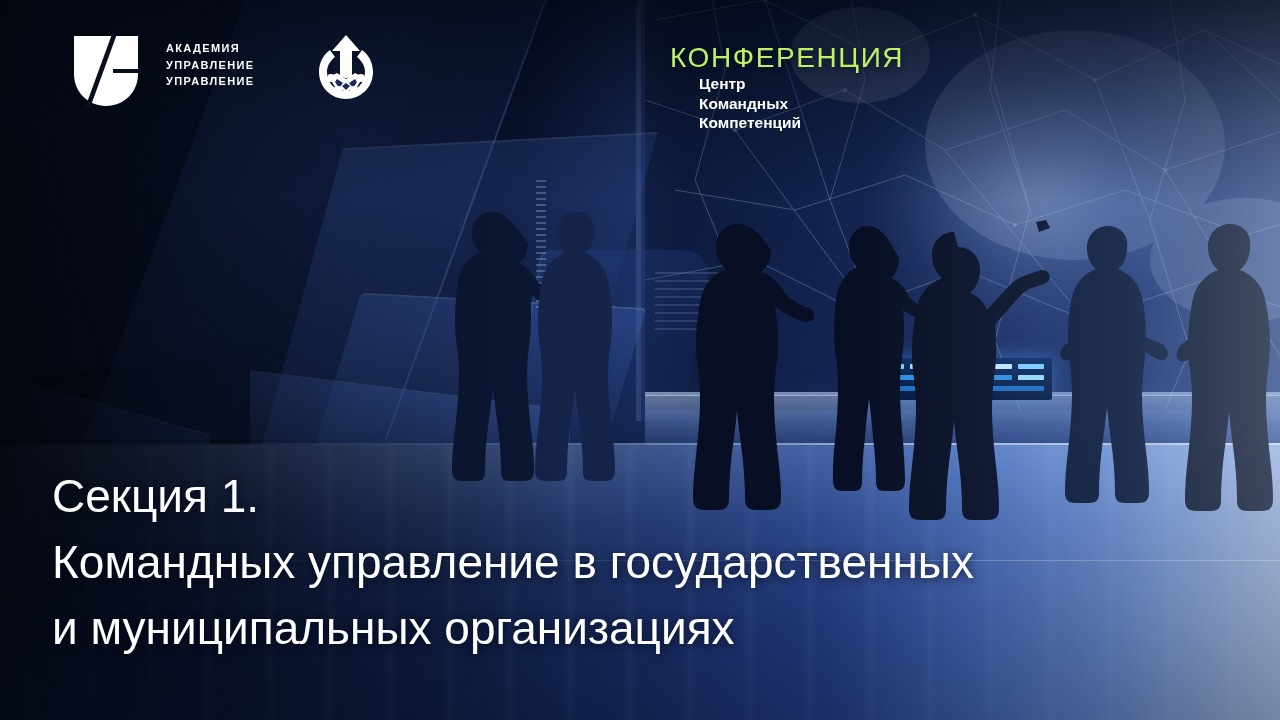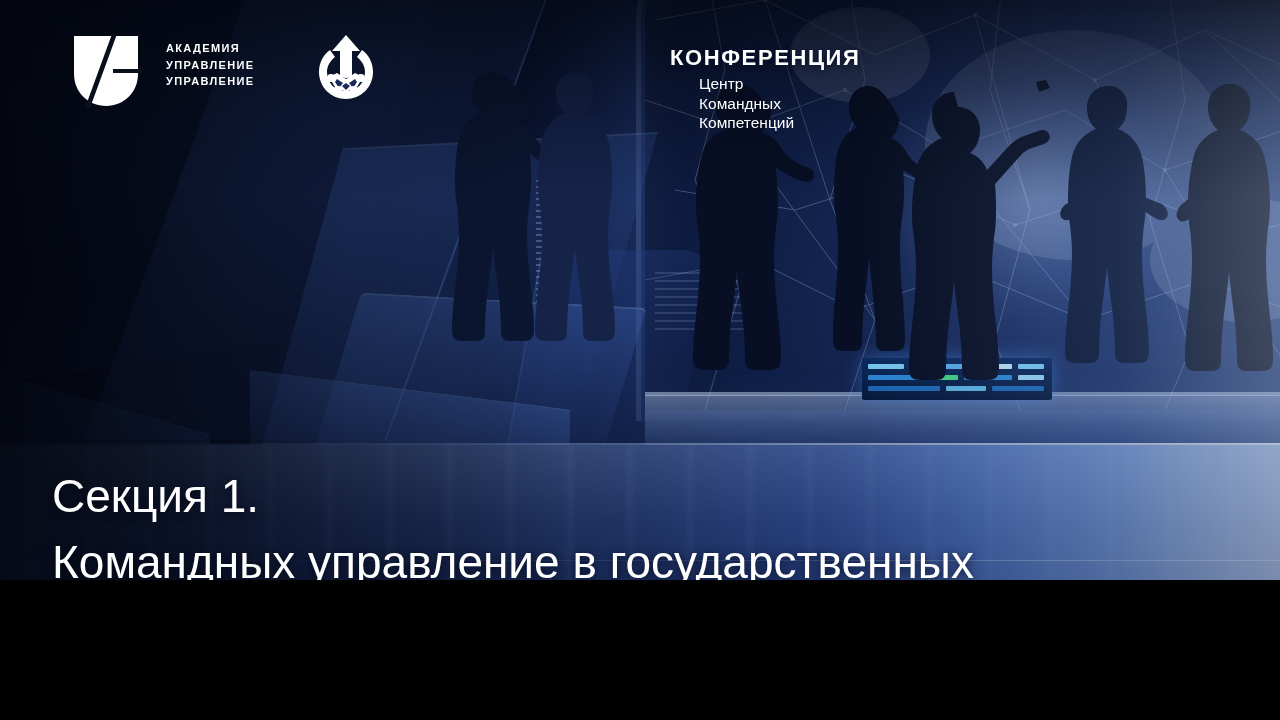--- a/index.html
+++ b/index.html
@@ -1,21 +1,21 @@
 <!DOCTYPE html>
 <html lang="ru"><head>
 <meta charset="utf-8">
 <title>Секция 1</title>
 <style>
   html,body{margin:0;padding:0;background:#000;}
   body{font-family:"Liberation Sans","DejaVu Sans",sans-serif;}
 
   #slide{
     position:relative;
-    width:1280px;height:580px;
+    width:1280px;height:720px;
     overflow:hidden;
     background:#050912;
     user-select:none;
   }
 
   
   .layer{position:absolute;top:0;left:0;width:1280px;height:720px;}
   #bg-base2{
     background:linear-gradient(100deg,#03060e 0%,#050b1c 20%,#0a1330 40%,#102048 58%,#1b2f63 76%,#27407a 100%);
   }
@@ -144,27 +144,27 @@
   #academy-text{
     position:absolute;left:96px;top:6px;
     color:#fff;font-size:11px;font-weight:700;letter-spacing:1.35px;line-height:16.5px;
     white-space:nowrap;
   }
 
   #logo-center{position:absolute;left:313px;top:33px;}
   #emblem-wrap{width:66px;height:72px;position:relative;}
   #center-text{
     position:absolute;left:386px;top:41px;
-    color:#fff;font-size:15.5px;font-weight:400;line-height:19.5px;white-space:nowrap;
+    color:#fff;font-size:15.5px;font-weight:700;line-height:19.5px;white-space:nowrap;
   }
 
   
   #conf-head{position:absolute;left:670px;top:45px;}
   #conf-kicker{
-    color:#ffffff;font-size:22px;font-weight:700;letter-spacing:1.6px;line-height:26px;
+    color:#bef264;font-size:28px;font-weight:400;letter-spacing:1.6px;line-height:26px;
     text-shadow:0 1px 6px rgba(6,14,38,.85);
   }
   #conf-title{
     margin-top:4px;
     color:#ffffff;font-size:25px;font-weight:700;letter-spacing:.4px;line-height:30px;
     text-shadow:0 1px 8px rgba(6,14,38,.9);
     white-space:nowrap;
   }
 
   
@@ -353,15 +353,16 @@
     </div>
   </div>
 
   <div id="conf-head">
     <div id="conf-kicker">КОНФЕРЕНЦИЯ</div>
   </div>
 
   <div id="section-title">
     <span class="ln">Секция 1.</span>
     <span class="ln">Командных управление в государственных</span>
+    <span class="ln">и муниципальных организациях</span>
   </div>
 
 </div>
 
 </body></html>

